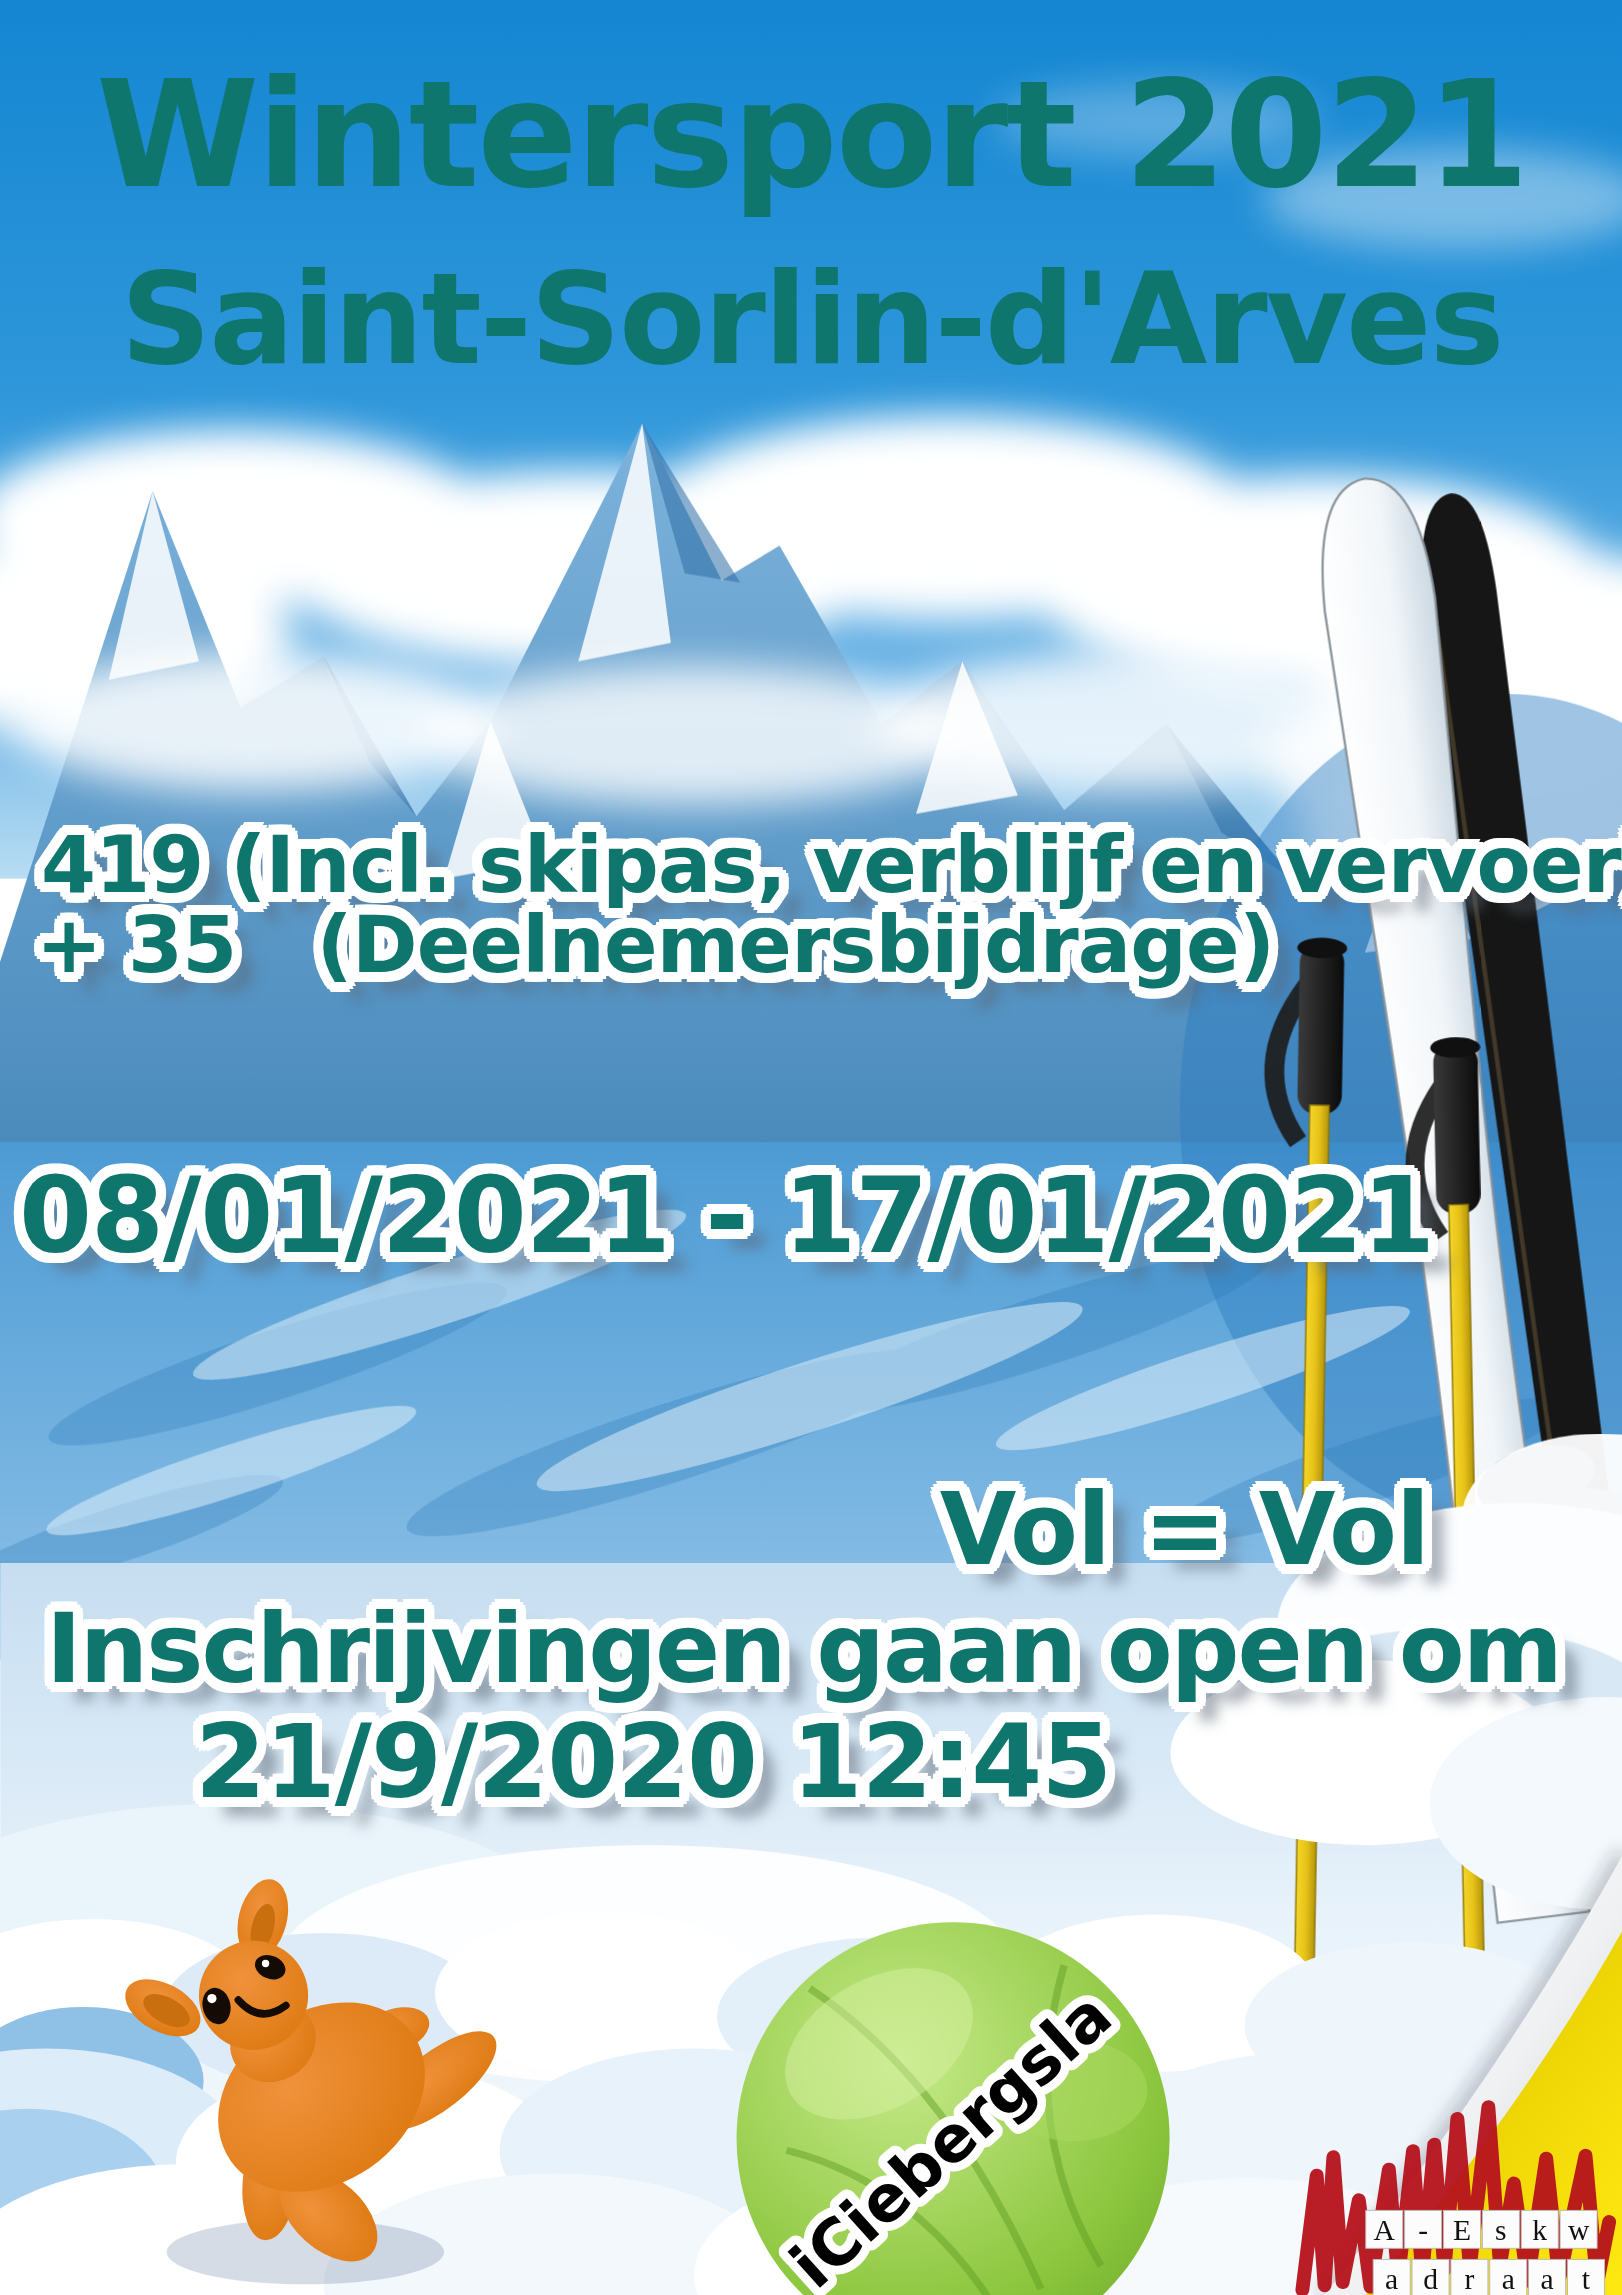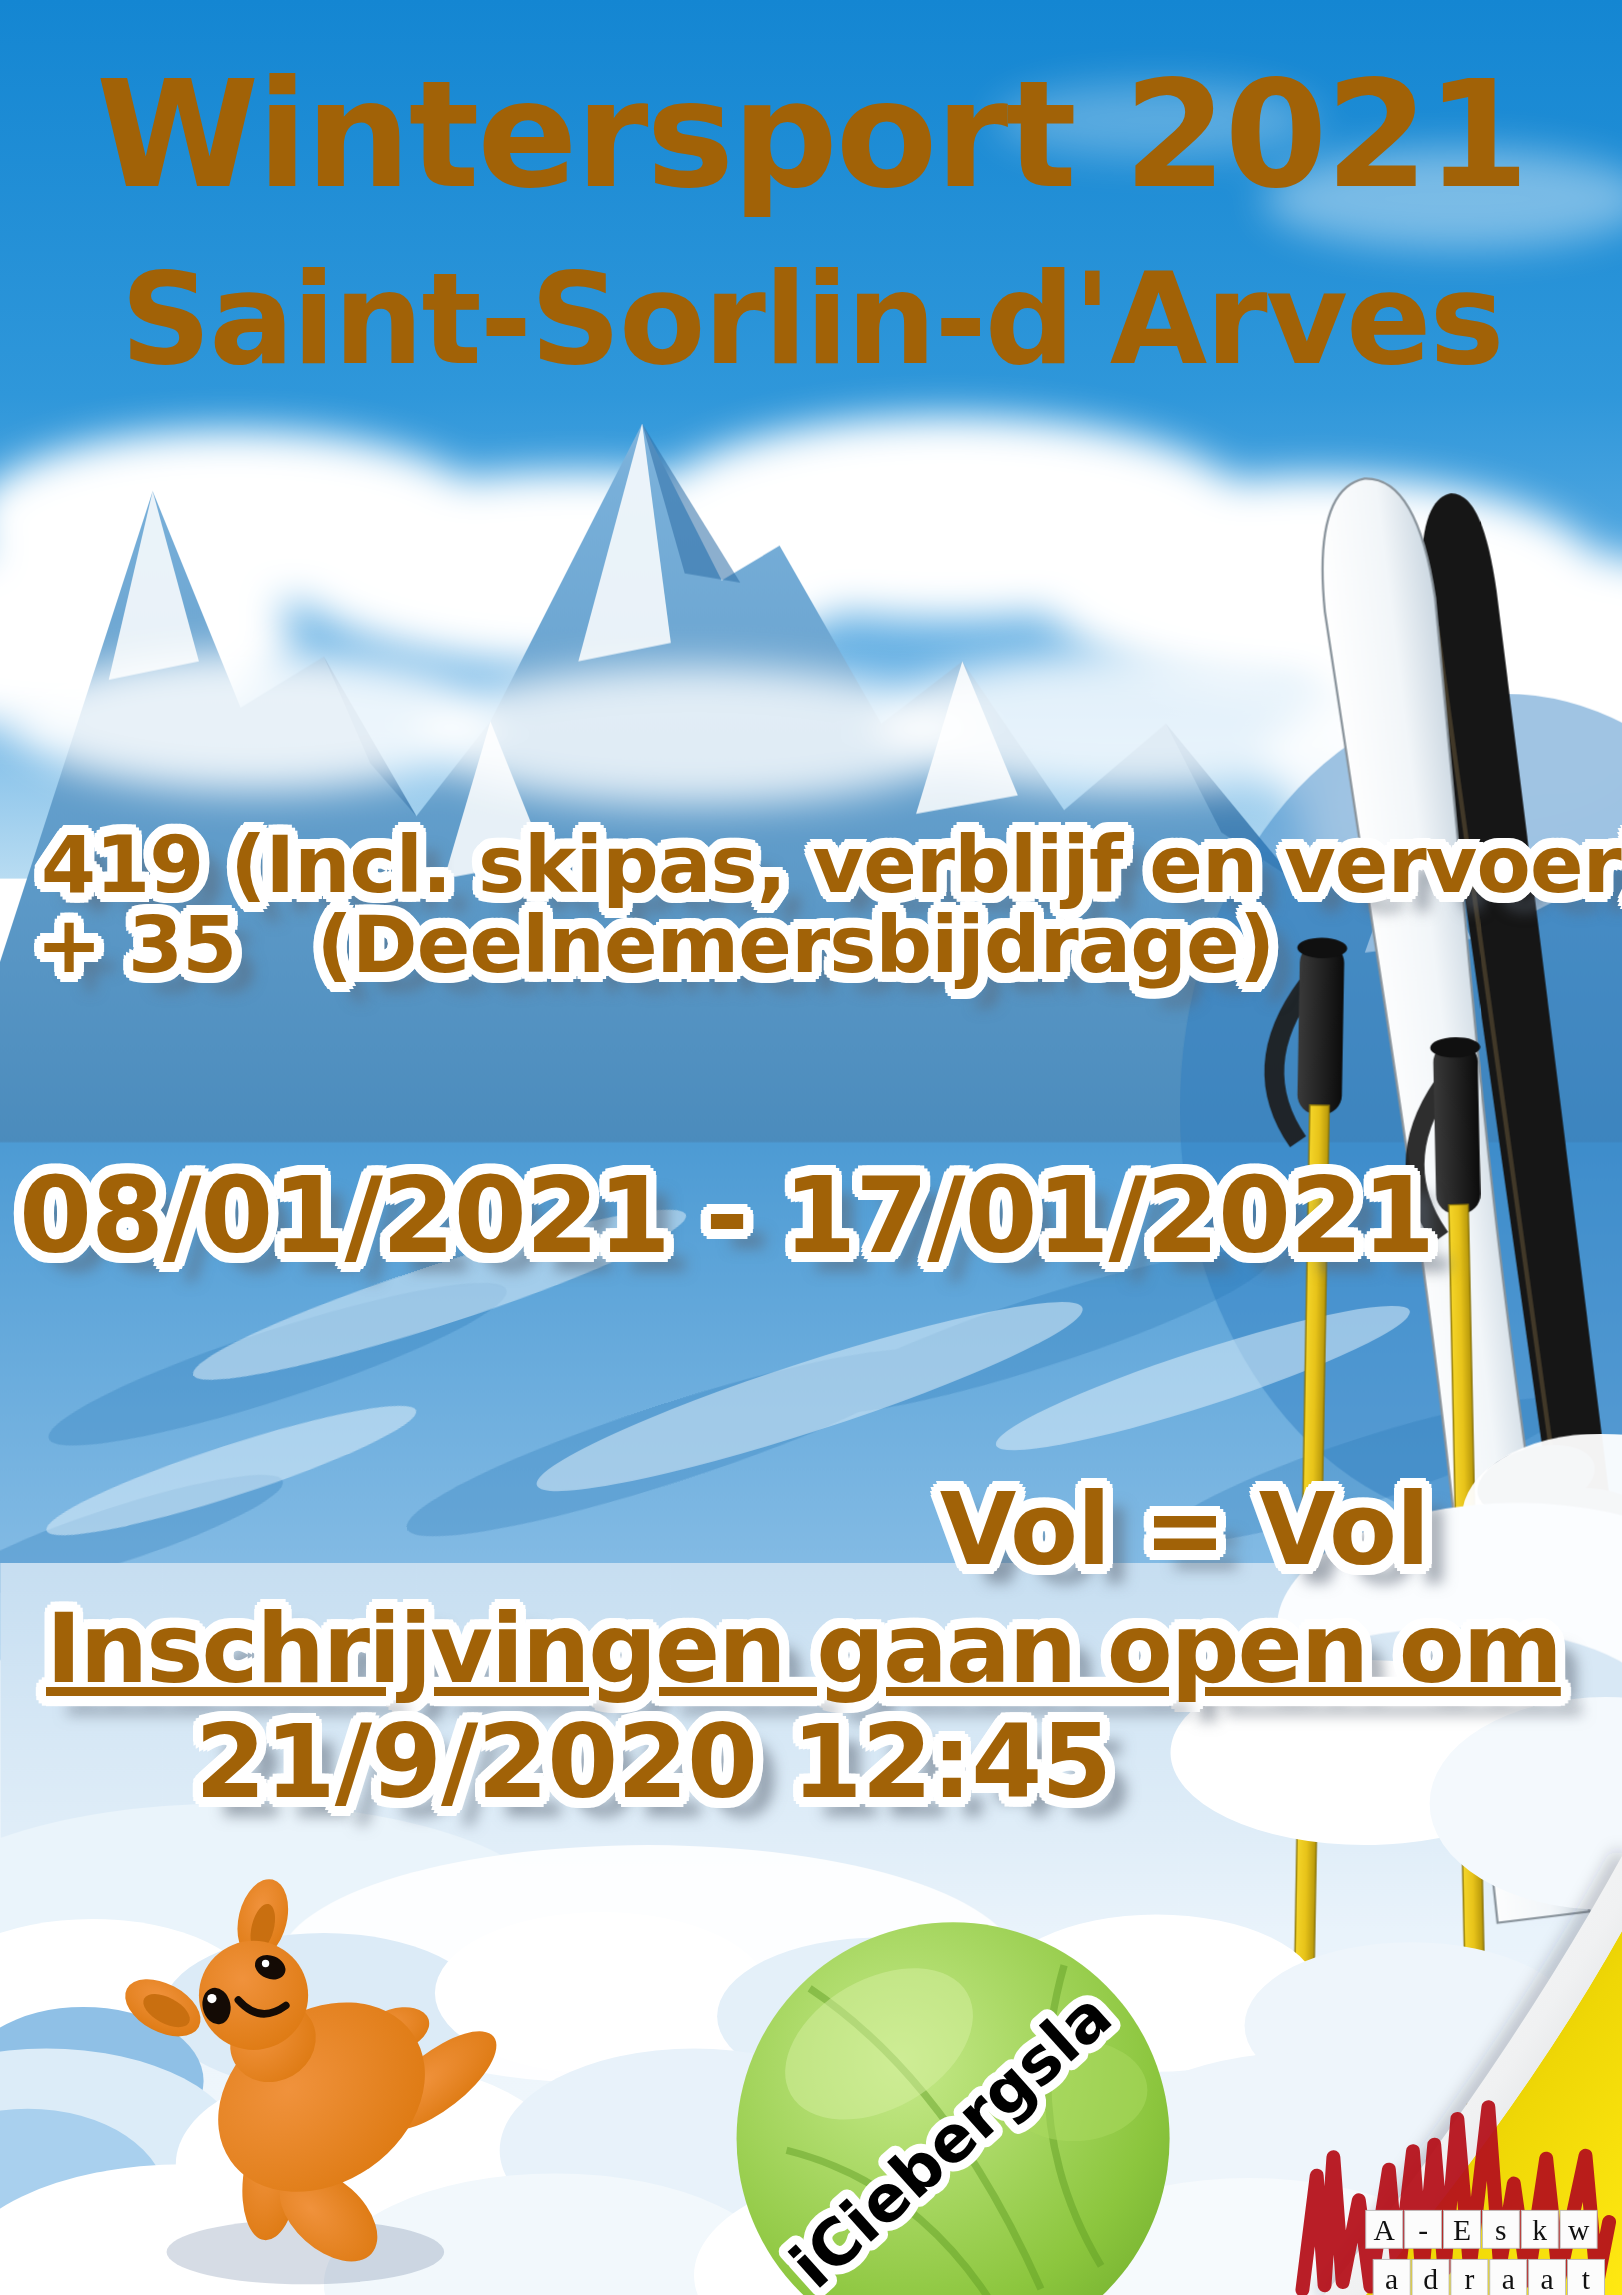--- a/index.html
+++ b/index.html
@@ -14,21 +14,21 @@
     width: 1623px; height: 2295px;
     overflow: hidden;
   }
   .scene {
     position: absolute; left: 0; top: 0;
     width: 1623px; height: 2295px;
   }
   .txt {
     position: absolute;
     font-weight: 700;
-    color: #a16207;
+    color: #0f766e;
     line-height: 1;
     white-space: pre;
     letter-spacing: -0.015em;
   }
   .center { text-align: center; }
   .outl {
     letter-spacing: -0.01em;
     text-shadow:
       10.2px 0 0 #fff, -10.2px 0 0 #fff, 0 10.2px 0 #fff, 0 -10.2px 0 #fff,
       7.4px 7.4px 0 #fff, -7.4px 7.4px 0 #fff, 7.4px -7.4px 0 #fff, -7.4px -7.4px 0 #fff,
@@ -38,21 +38,21 @@
   }
   .t-title  { left: 0; top: 61px;  width: 1623px; font-size: 148px; }
   .t-sub    { left: 0; top: 257px;  width: 1623px; font-size: 126px; }
   .t-cost-h { left: 0; top: 705px; width: 1406px; font-size: 113px; }
   .t-cost1  { left: 41px;  top: 826px; font-size: 79px; }
   .t-cost2  { left: 36px;  top: 906px; font-size: 79px; text-align: right; }
   .t-datum  { left: 0; top: 1055px; width: 1490px; font-size: 107px; }
   .t-dates  { left: 0; top: 1164px; width: 1453px; font-size: 105px; }
   .t-max    { left: 43px;  top: 1368px; font-size: 98px; }
   .t-vol    { left: 0; top: 1480px; width: 1429px; font-size: 99px; text-align: right; }
-  .t-insch  { left: 46px; top: 1601px; font-size: 96px; letter-spacing: -0.02em; text-decoration: underline; }
+  .t-insch  { left: 46px; top: 1601px; font-size: 96px; letter-spacing: -0.02em; }
   .t-open   { left: 0; top: 1711px; width: 1306px; font-size: 102px; }
 </style>
 </head>
 <body>
 
 <div class="stage">
 
   <svg class="scene" viewBox="0 0 3508 4963" preserveAspectRatio="none">
     <defs>
       <linearGradient id="gSky" x1="0" y1="0" x2="0" y2="1">

